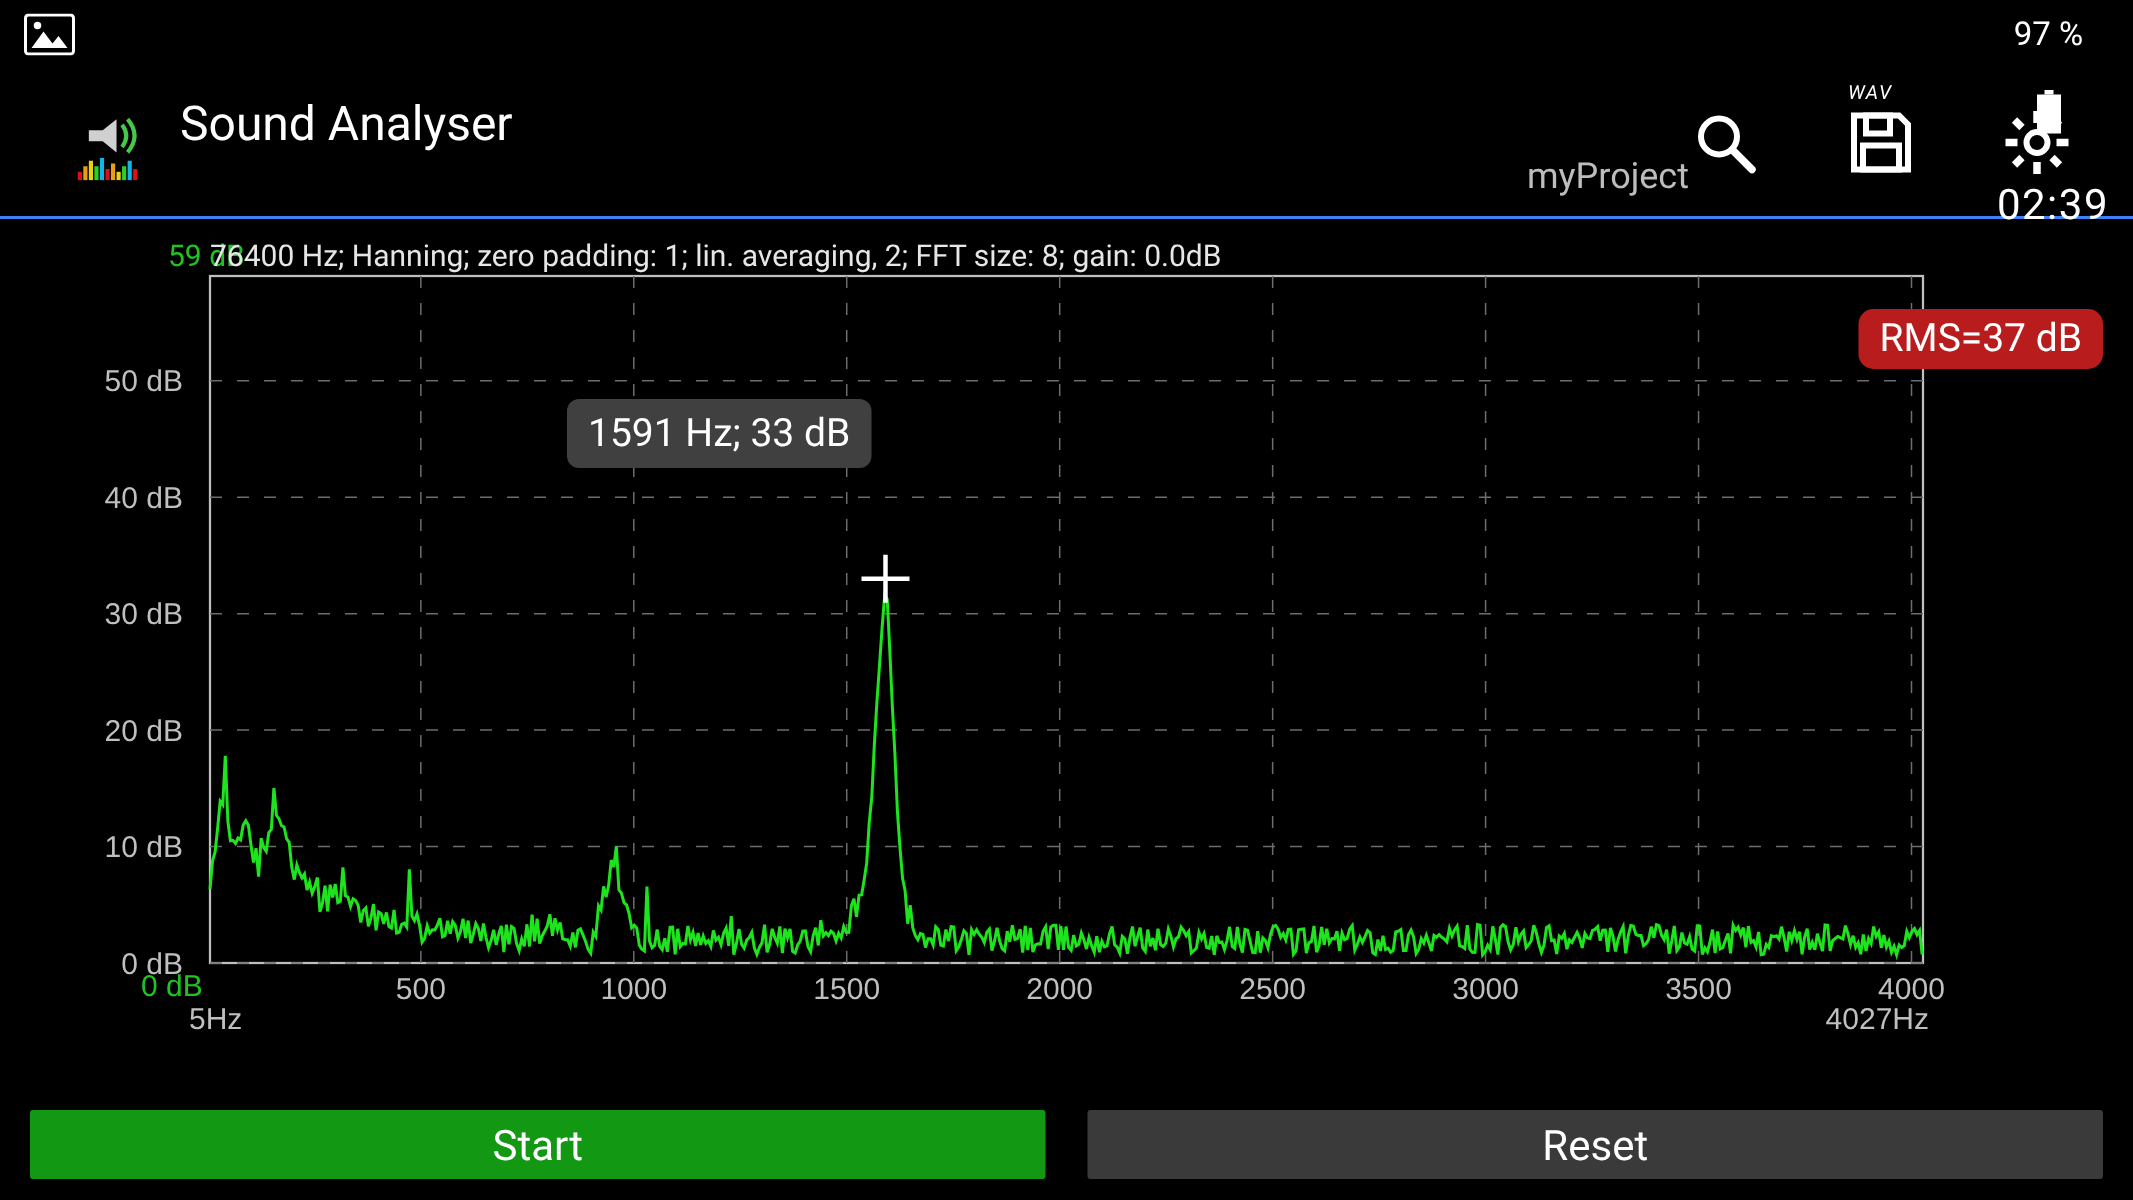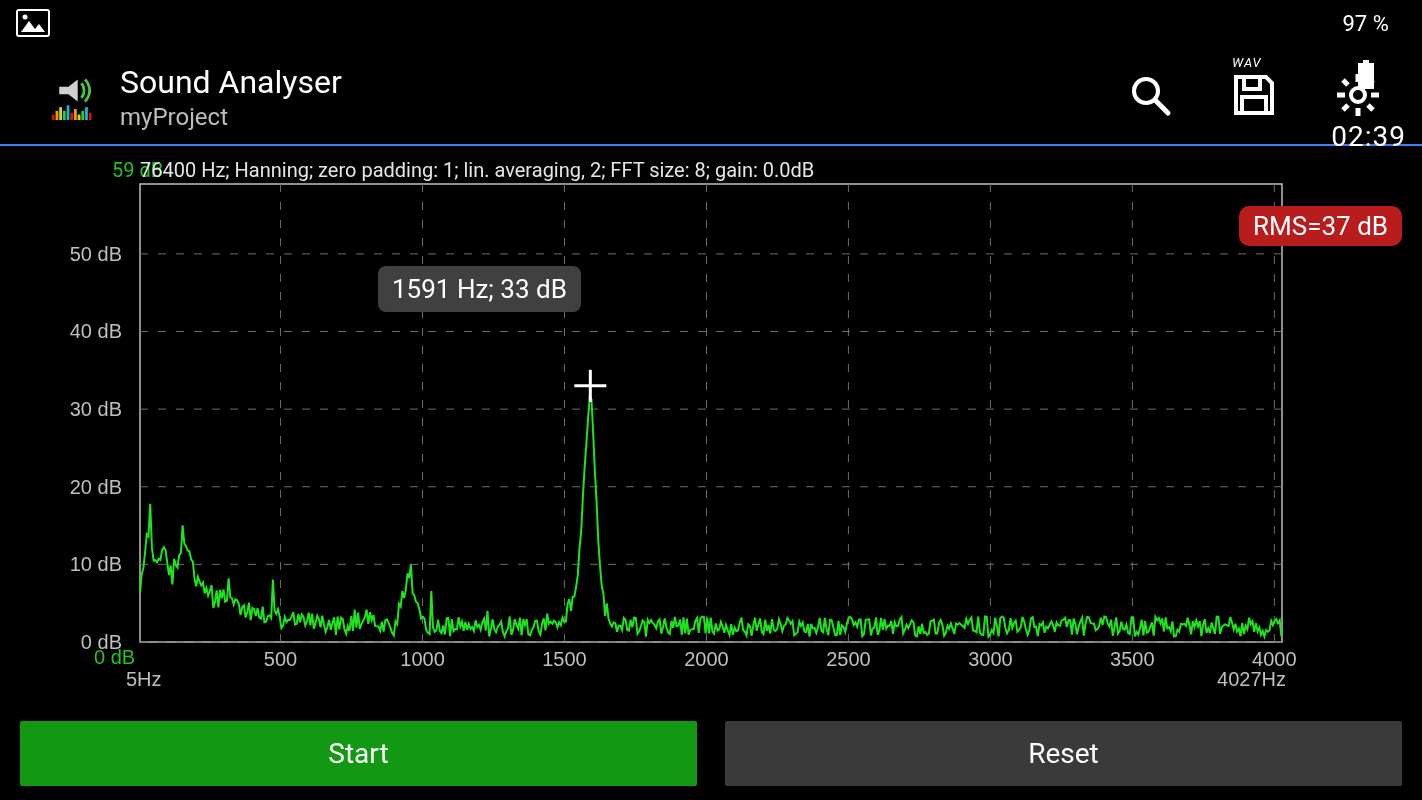--- a/index.html
+++ b/index.html
@@ -29,21 +29,21 @@
   .app-bar {
     height: 96px;
     display:flex;
     align-items:center;
     padding: 0 20px 0 50px;
     border-bottom: 2px solid #3b82f6;
   }
   .app-icon { width:48px; height:48px; margin-right:22px; display:flex; align-items:center; justify-content:center;}
   .app-titles { flex:1; }
   .app-title { font-size:32px; color:#fff; }
-  .app-sub { font-size:24px; color:#bdbdbd; margin-top:2px;}
+  .app-sub { font-size:24px; color:#bdbdbd; margin-top:2px;text-align:right;}
   .app-actions { display:flex; align-items:center; gap:56px; padding-right:20px;}
   .action-btn { width:48px; height:48px; display:flex; align-items:center; justify-content:center; cursor:pointer;}
   
   .chart-wrap { position:absolute; left:0; right:0; top:150px; bottom:92px; }
   .chart-svg { position:absolute; inset:0; }
   .settings-line { position:absolute; left:140px; top:8px; font-size:20px; color:#e6e6e6;}
   .peak-label { position:absolute; left:112px; top:8px; color:#21c321; font-size:20px;}
   .cursor-badge {
     position:absolute;
     background:#404040;
@@ -60,21 +60,21 @@
     background:#b91c1c;
     color:#fff;
     font-size:26px;
     padding:5px 14px;
     border-radius:10px;
   }
   
   .btn-row {
     position:absolute;
     left:20px; right:20px; bottom:14px;
-    height:65px;
+    height:46px;
     display:flex; gap:28px;
   }
   .big-btn {
     flex:1;
     display:flex; align-items:center; justify-content:center;
     font-size:28px;
     border-radius:2px;
     cursor:pointer;
     user-select:none;
   }

